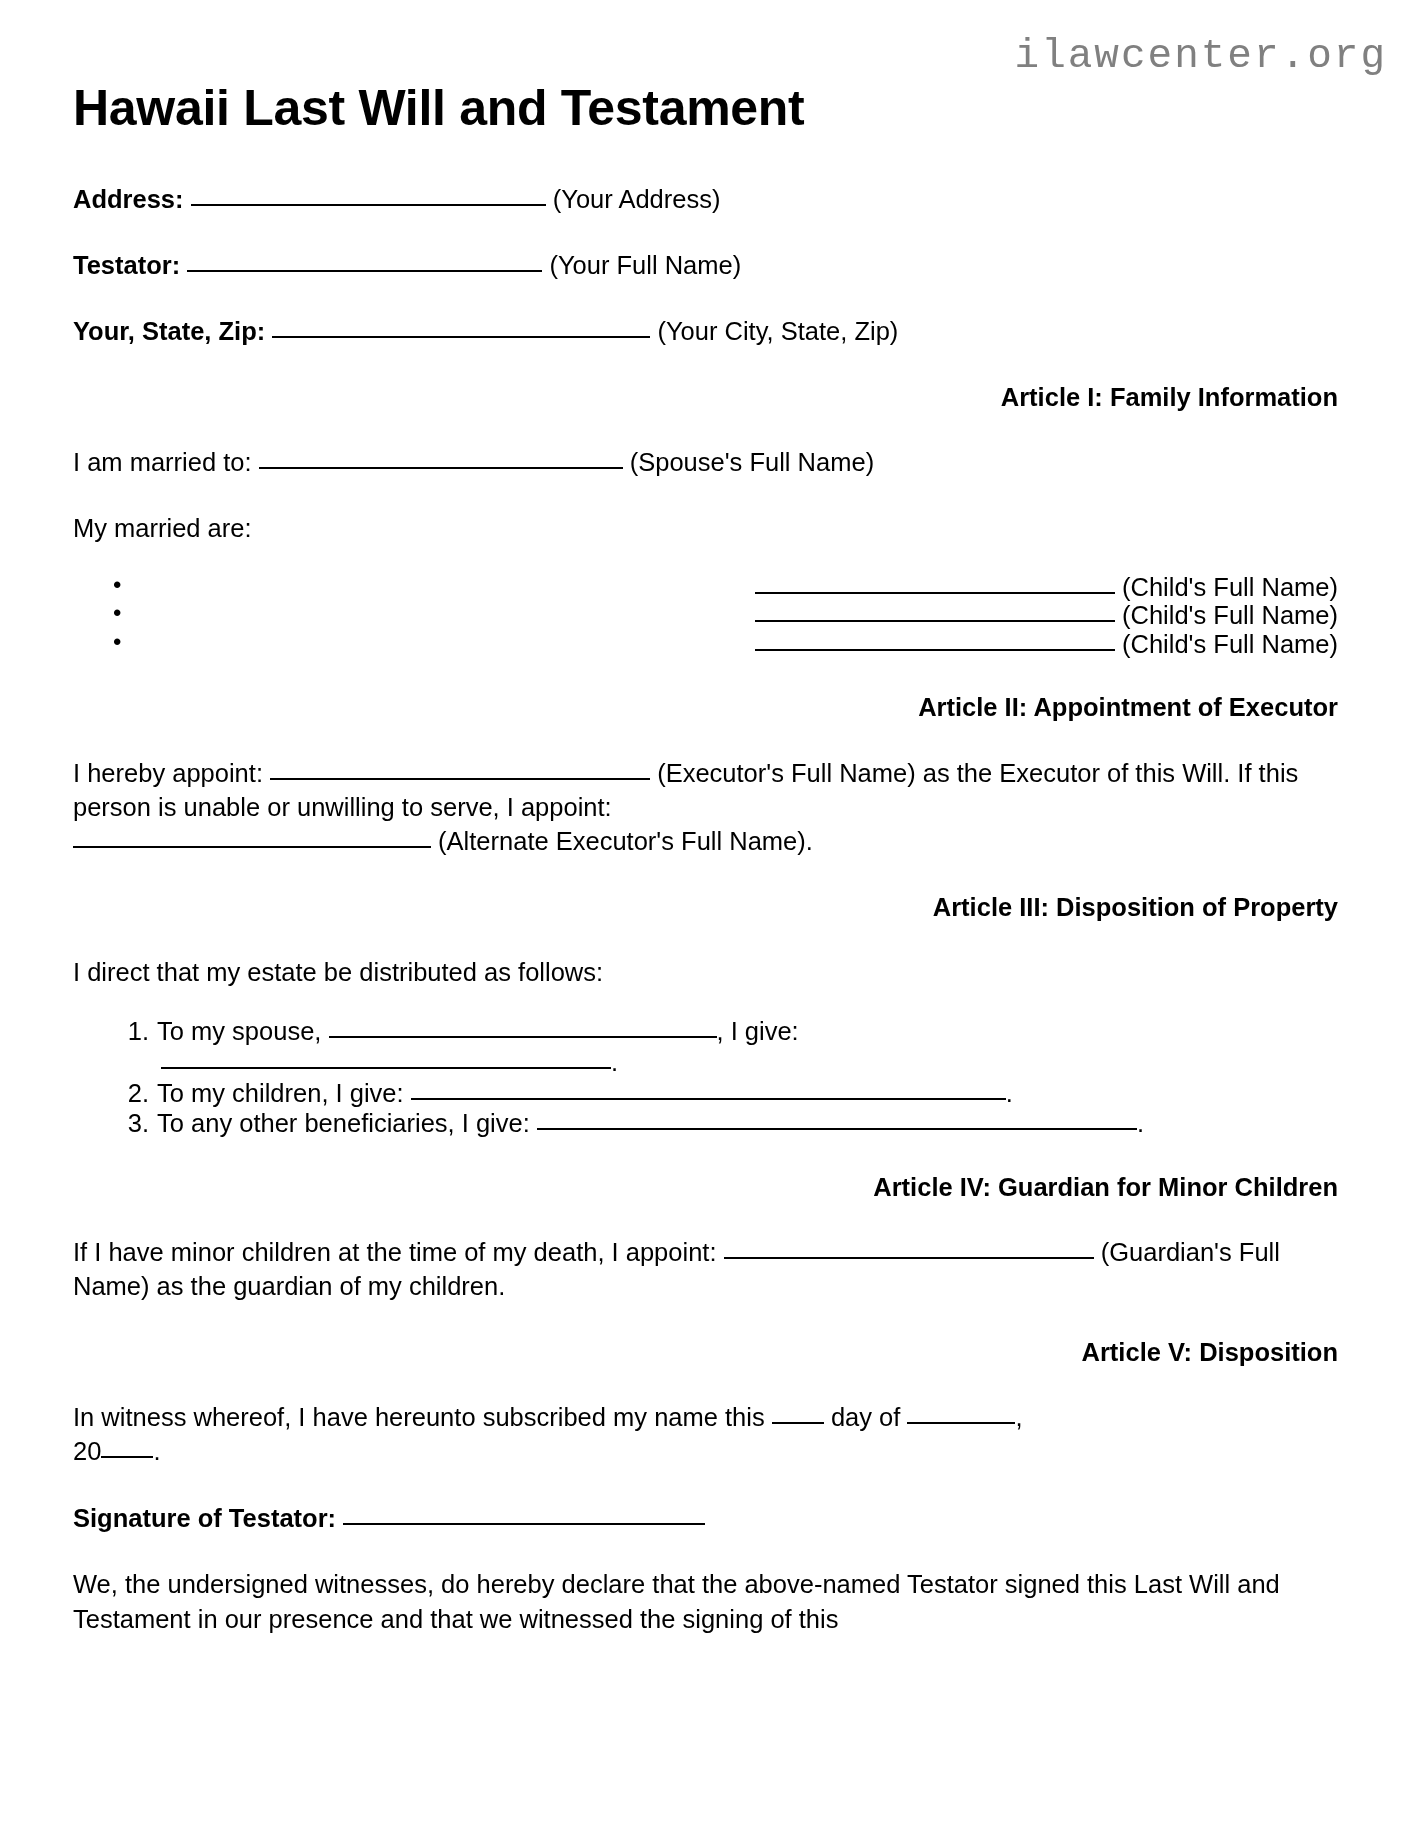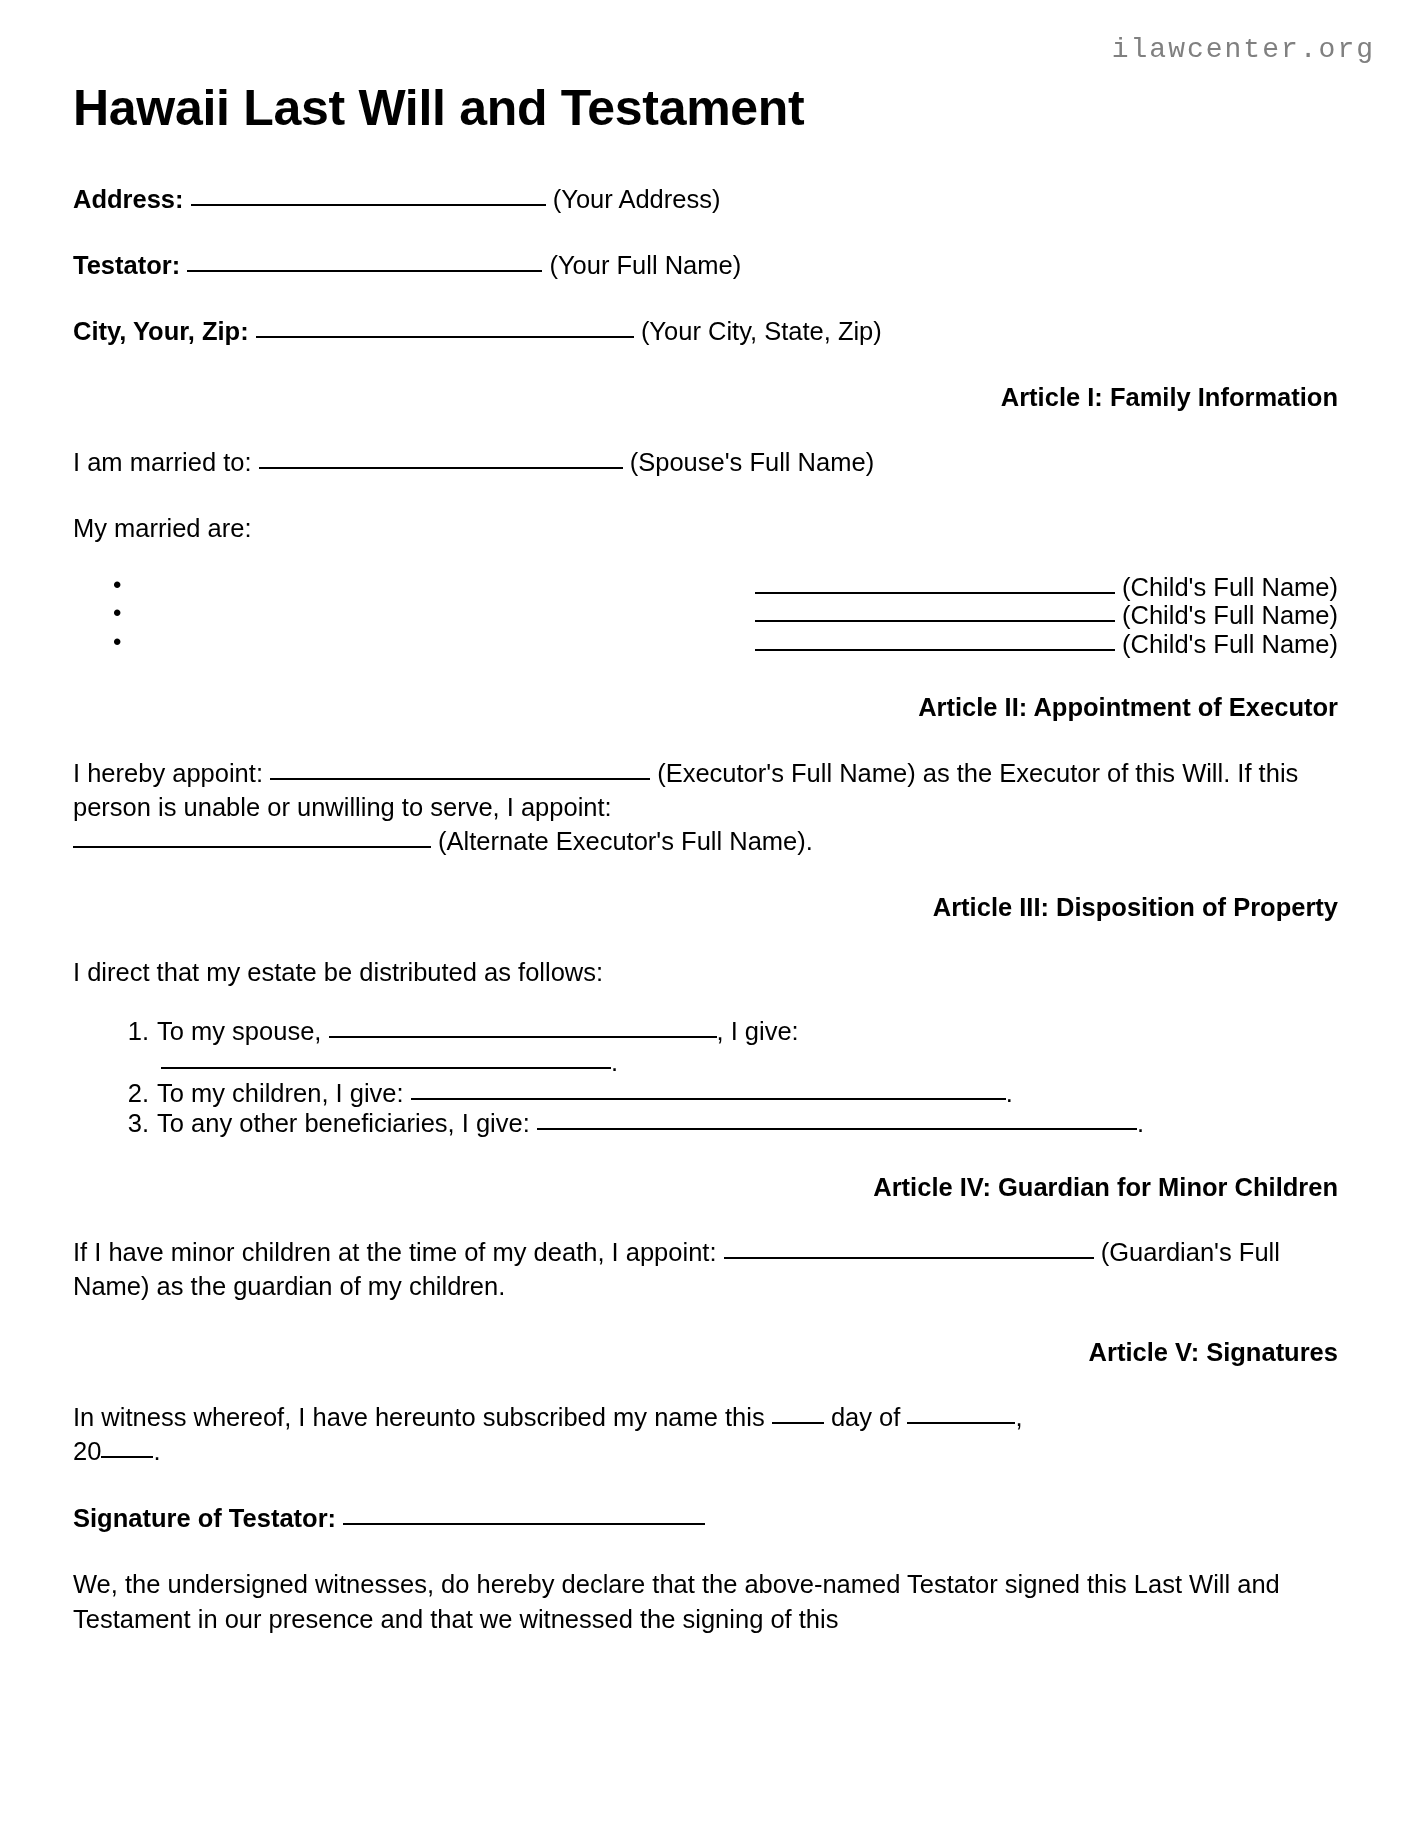--- a/index.html
+++ b/index.html
@@ -15,23 +15,23 @@
     position: relative;
     width: 1411px;
     height: 1826px;
     background: #ffffff;
     overflow: hidden;
     box-sizing: border-box;
   }
   .watermark {
     position: absolute;
     top: 36px;
-    right: 36px;
+    right: 24px;
     font-family: "Liberation Mono", "DejaVu Sans Mono", monospace;
-    font-size: 28px;
+    font-size: 41px;
     letter-spacing: 2px;
     color: #808080;
     white-space: nowrap;
     line-height: 1;
   }
   .content {
     position: absolute;
     left: 73px;
     top: 80px;
     width: 1265px;
@@ -150,21 +150,21 @@
       <span>(Your Address)</span>
     </p>
 
     <p class="para">
       <span class="field-label">Testator:</span>
       <span class="blank b-name"></span>
       <span>(Your Full Name)</span>
     </p>
 
     <p class="para">
-      <span class="field-label">City, Your, Zip:</span>
+      <span class="field-label">Your, State, Zip:</span>
       <span class="blank b-city"></span>
       <span>(Your City, State, Zip)</span>
     </p>
 
 
     <h2 class="article">Article I: Family Information</h2>
 
     <p class="para">
       <span>I am married to:</span>
       <span class="blank b-spouse"></span>
@@ -222,21 +222,21 @@
     </ol>
 
     <h2 class="article">Article IV: Guardian for Minor Children</h2>
 
     <p class="para">
       <span>If I have minor children at the time of my death, I appoint:</span>
       <span class="blank b-guard"></span>
       <span>(Guardian's Full Name) as the guardian of my children.</span>
     </p>
 
-    <h2 class="article">Article V: Signatures</h2>
+    <h2 class="article">Article V: Disposition</h2>
 
     <p class="para">
       <span>In witness whereof, I have hereunto subscribed my name this</span>
       <span class="blank b-sm"></span>
       <span>day of</span>
       <span class="blank b-md"></span>,
       <br>
       <span class="nowrap"><span>20</span><span class="blank b-sm"></span><span>.</span></span>
     </p>
 

